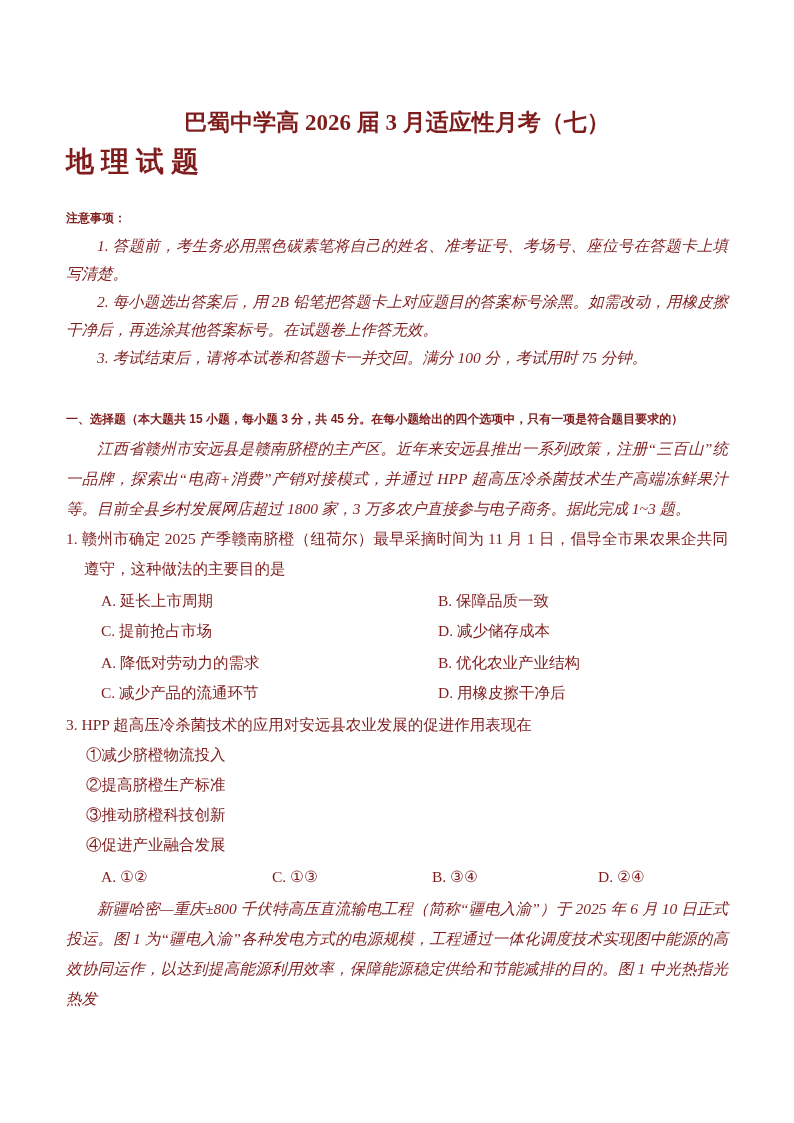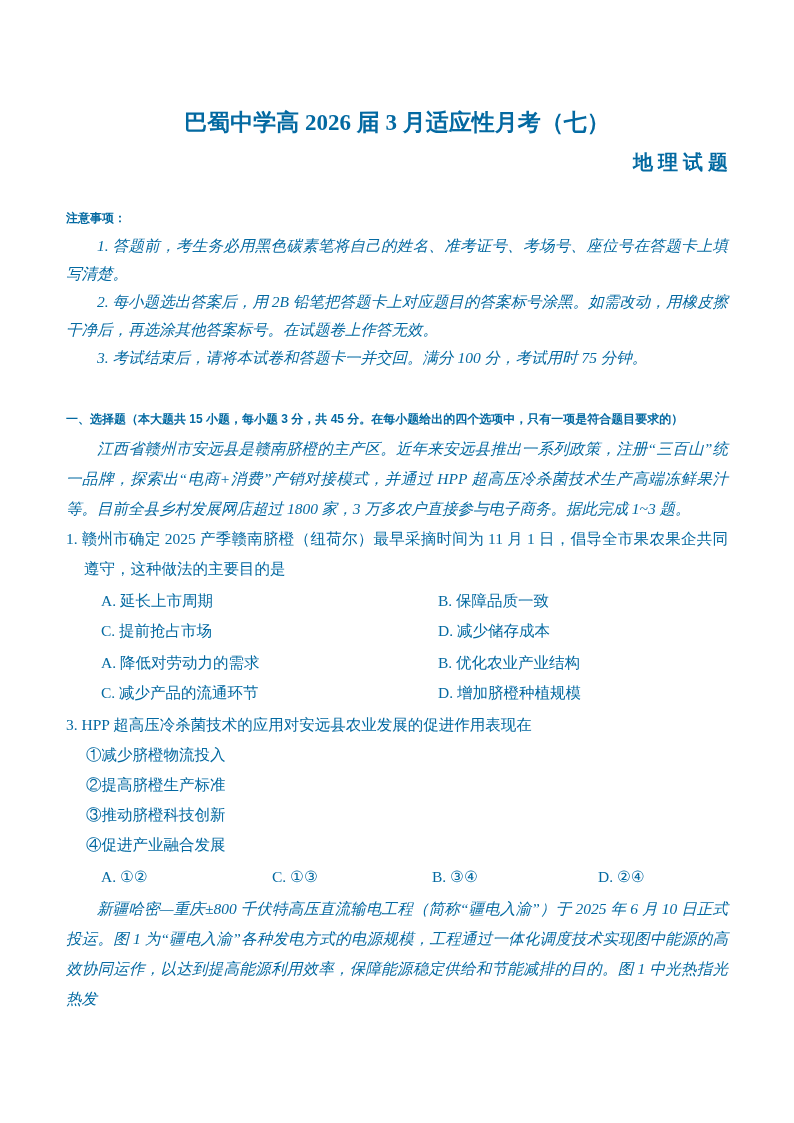--- a/index.html
+++ b/index.html
@@ -11,32 +11,32 @@
     overflow: hidden;
   }
   .page {
     box-sizing: border-box;
     width: 794px;
     height: 1123px;
     padding: 106px 66px 0 66px;
     font-family: "Liberation Serif", "DejaVu Serif", serif;
     font-size: 15.5px;
     line-height: 30px;
-    color: #0369a1;
+    color: #7f1d1d;
   }
   .title-line1 {
     text-align: center;
     font-size: 23px;
     font-weight: bold;
     line-height: 34px;
     margin: 0;
   }
   .title-line2 {
-    text-align: right;
-    font-size: 20px;
+    text-align: left;
+    font-size: 28px;
     font-weight: bold;
     line-height: 40px;
     margin: 2px 0 0 0;
   }
   .notice-heading {
     font-family: "Liberation Sans", "DejaVu Sans", sans-serif;
     font-weight: bold;
     font-size: 12px;
     line-height: 28px;
     margin-top: 22px;
@@ -112,21 +112,21 @@
       <span class="option">C. 提前抢占市场</span>
       <span class="option">D. 减少储存成本</span>
     </div>
   </div>
 
   <div>
     <div class="options-2col">
       <span class="option">A. 降低对劳动力的需求</span>
       <span class="option">B. 优化农业产业结构</span>
       <span class="option">C. 减少产品的流通环节</span>
-      <span class="option">D. 增加脐橙种植规模</span>
+      <span class="option">D. 用橡皮擦干净后</span>
     </div>
   </div>
 
   <div>
     <p class="question-stem">3. HPP 超高压冷杀菌技术的应用对安远县农业发展的促进作用表现在</p>
     <div class="statement">①减少脐橙物流投入</div>
     <div class="statement">②提高脐橙生产标准</div>
     <div class="statement">③推动脐橙科技创新</div>
     <div class="statement">④促进产业融合发展</div>
     <div class="options-4col">

